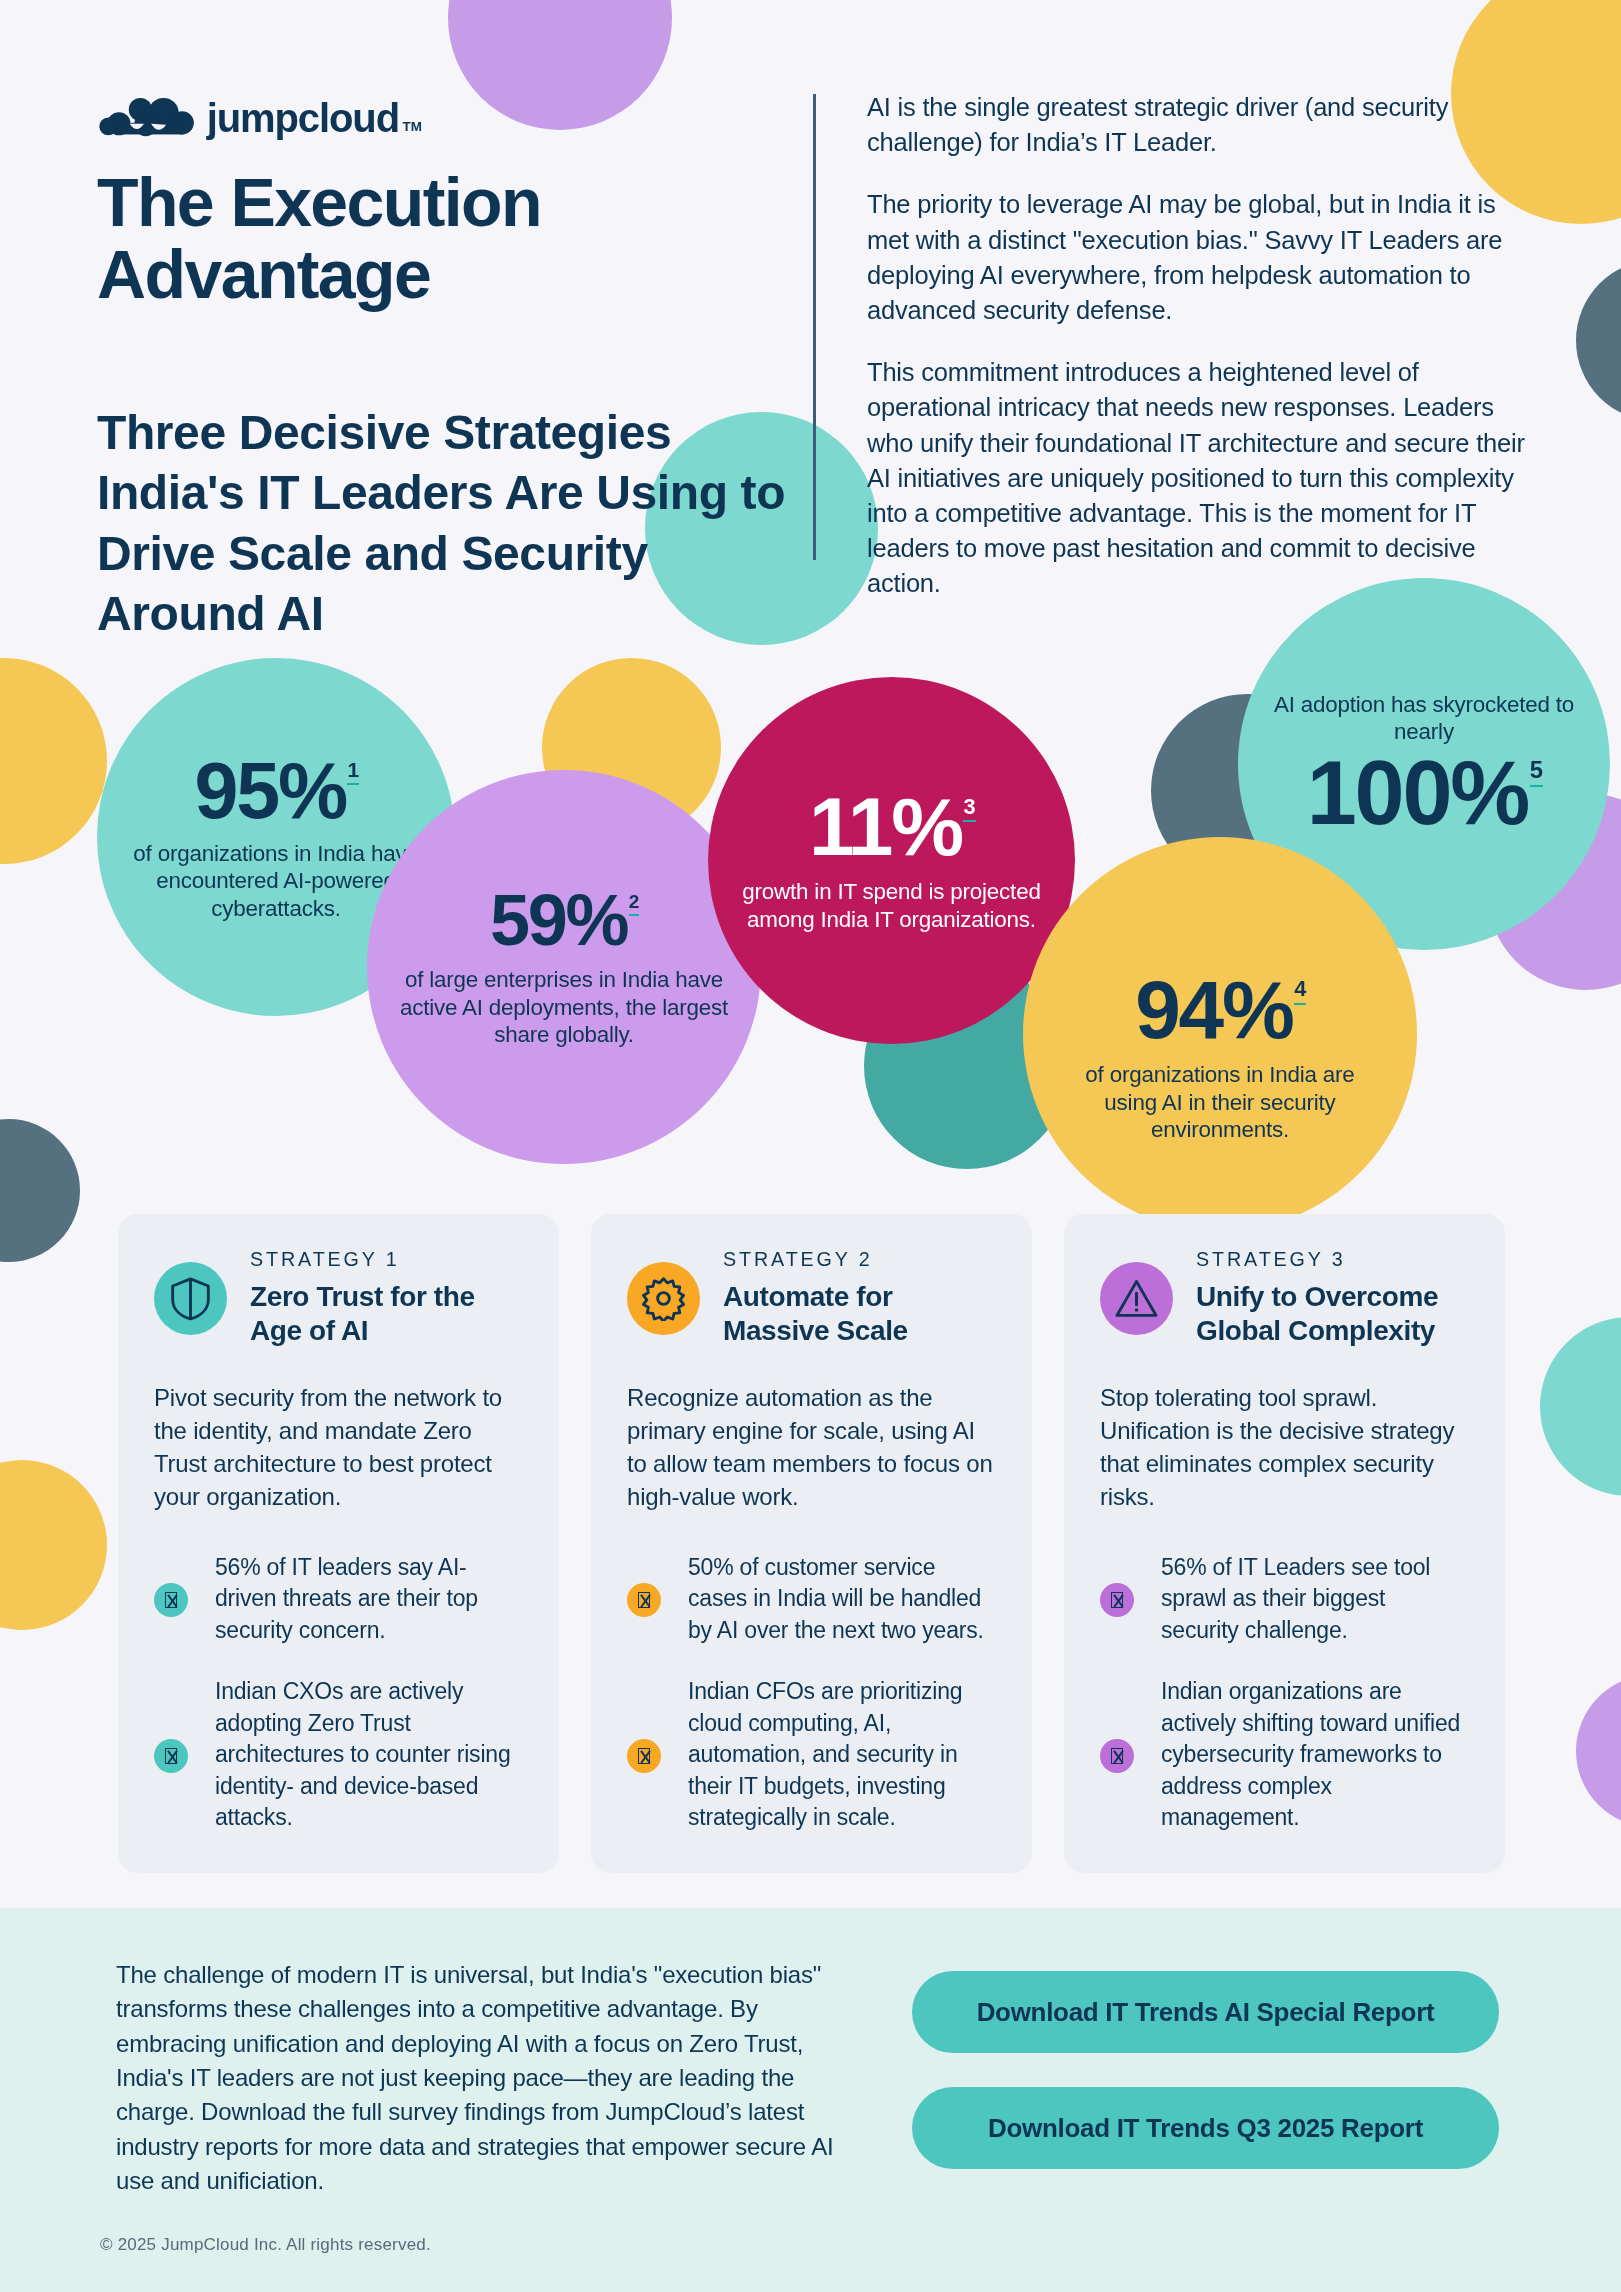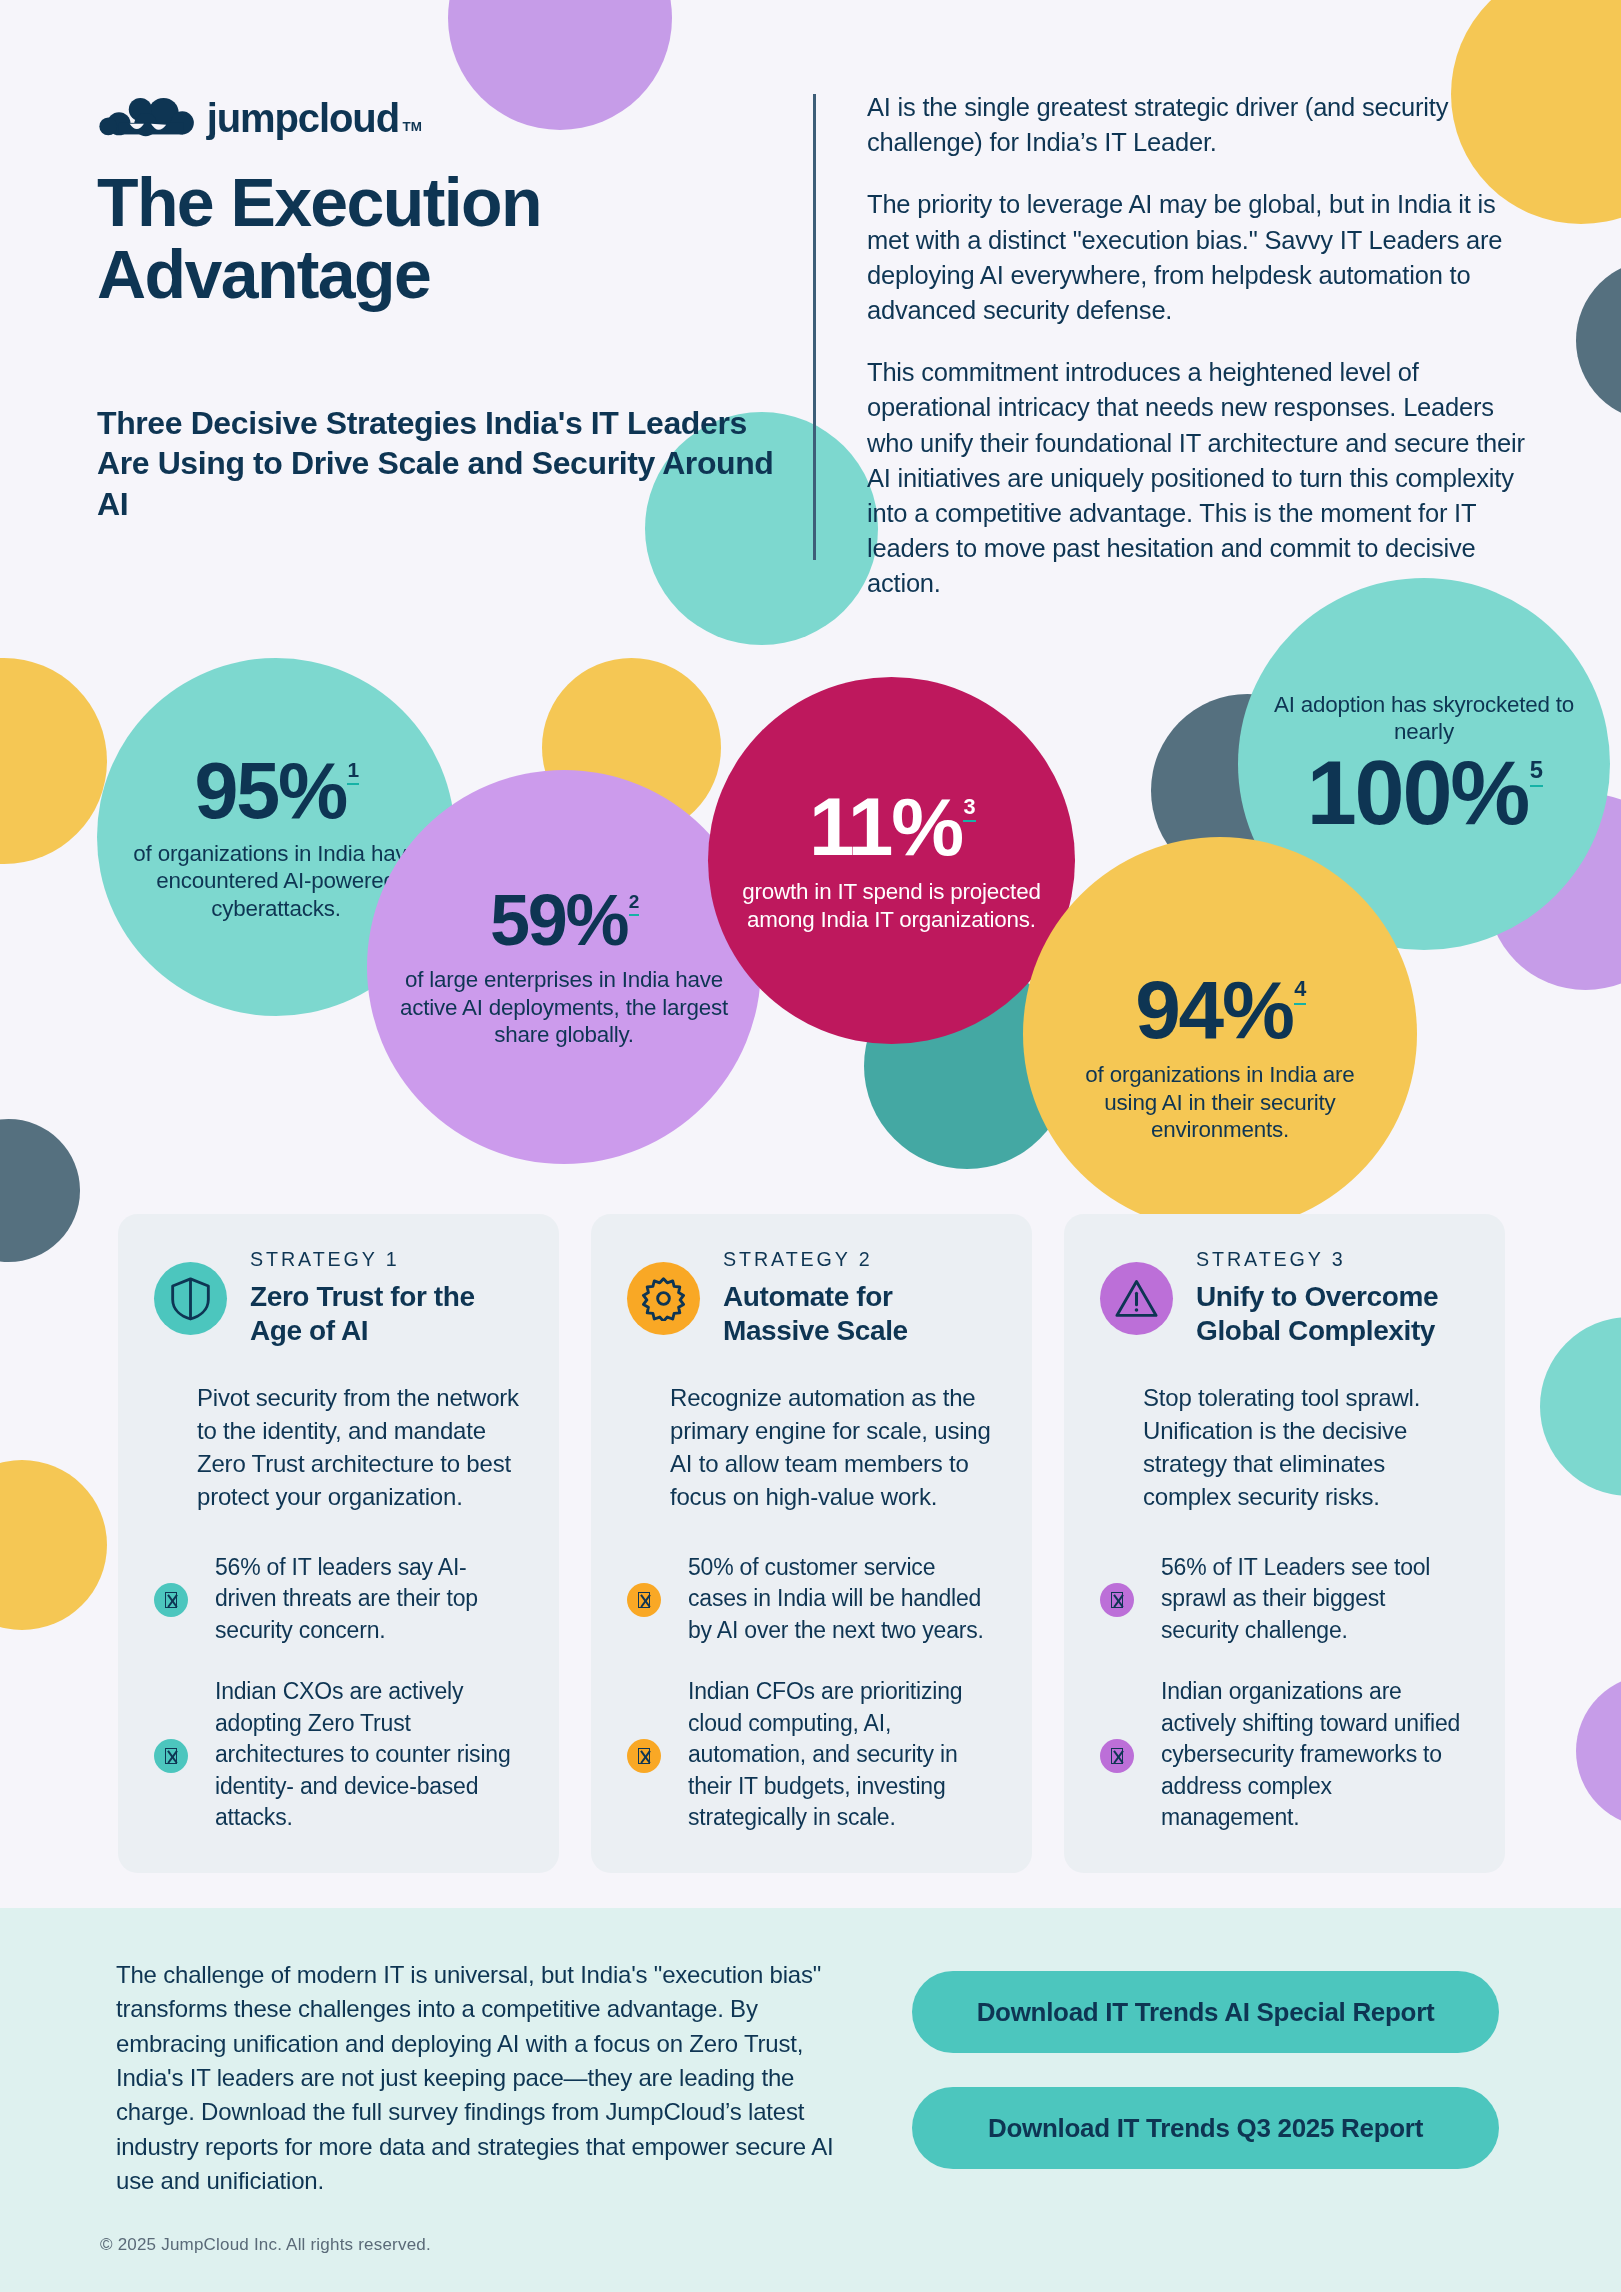--- a/index.html
+++ b/index.html
@@ -23,21 +23,21 @@
   .logo-word { font-size: 40px; font-weight: 700; color: #0E3553; letter-spacing: -1.1px; margin-left: 10.7px; line-height: 1; }
   .logo-tm { font-size: 13.4px; font-weight: 700; color: #0E3553; margin-left: 3.6px; margin-bottom: 4.5px; }
 
   .h1 {
     position: absolute; left: 97px; top: 166px; width: 690px;
     font-size: 68px; font-weight: 700; line-height: 1.06;
     color: #0E3553; letter-spacing: -1.6px;
   }
   .h2 {
     position: absolute; left: 97px; top: 403px; width: 708px;
-    font-size: 32px; font-weight: 700; line-height: 1.26;
+    font-size: 48px; font-weight: 700; line-height: 1.26;
     color: #0E3553; letter-spacing: -0.4px;
   }
   .rule { position: absolute; left: 813px; top: 94px; width: 2.7px; height: 466px; background: #3D5E78; }
   .intro { position: absolute; left: 867px; top: 90px; width: 663px; }
   .intro p {
     font-size: 25.5px; line-height: 1.38; color: #0E3553; margin-bottom: 27px;
     letter-spacing: -0.2px;
   }
 
   
@@ -52,21 +52,21 @@
 
   
   .cards { position: absolute; left: 118px; top: 1214px; width: 1388px;
            display: flex; gap: 32px; z-index: 6; }
   .card { width: 441px; background: #EBEFF3; border-radius: 19.7px; padding: 34px 36px 39px 36px; }
   .card-head { display: flex; align-items: center; gap: 23px; }
   .icon-circle { width: 73px; height: 73px; border-radius: 50%; flex: 0 0 73px;
                  display: flex; align-items: center; justify-content: center; }
   .card-kicker { font-size: 19.7px; letter-spacing: 2.9px; color: #0E3553; font-weight: 400; margin-bottom: 9px; }
   .card-title { font-size: 28px; font-weight: 700; color: #0E3553; line-height: 1.22; letter-spacing: -0.4px; }
-  .card-body { font-size: 24px; color: #0E3553; line-height: 1.37; margin-top: 34px; letter-spacing: -0.2px; margin-left: 43px; }
+  .card-body { font-size: 24px; color: #0E3553; line-height: 1.37; margin-top: 34px; letter-spacing: -0.2px; }
   .bullets { margin-top: 38px; }
   .bullet { display: flex; gap: 27px; margin-bottom: 30px; align-items: center; }
   .bullet:last-child { margin-bottom: 0; }
   .bdot { width: 34px; height: 34px; border-radius: 50%; flex: 0 0 34px;
           display: flex; align-items: center; justify-content: center;
           font-size: 17px; color: #0E3553; margin-top: 2.7px; }
   .bdot span { display: inline-block; width: 11.6px; height: 16px; border: 1.8px solid #0E3553;
                position: relative; }
   .bdot span::before, .bdot span::after { content: ""; position: absolute; left: -0.9px; top: 50%;
                width: 15px; height: 1.8px; background: #0E3553; transform-origin: center; }

